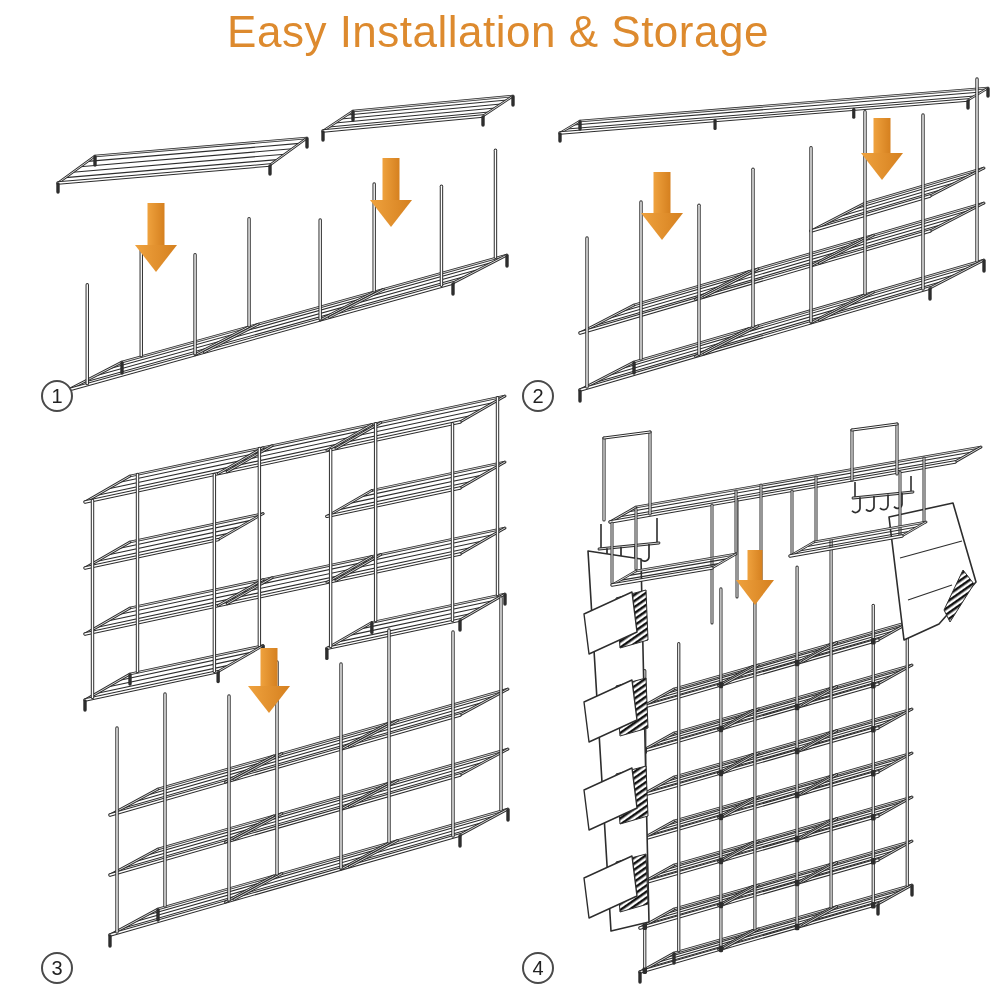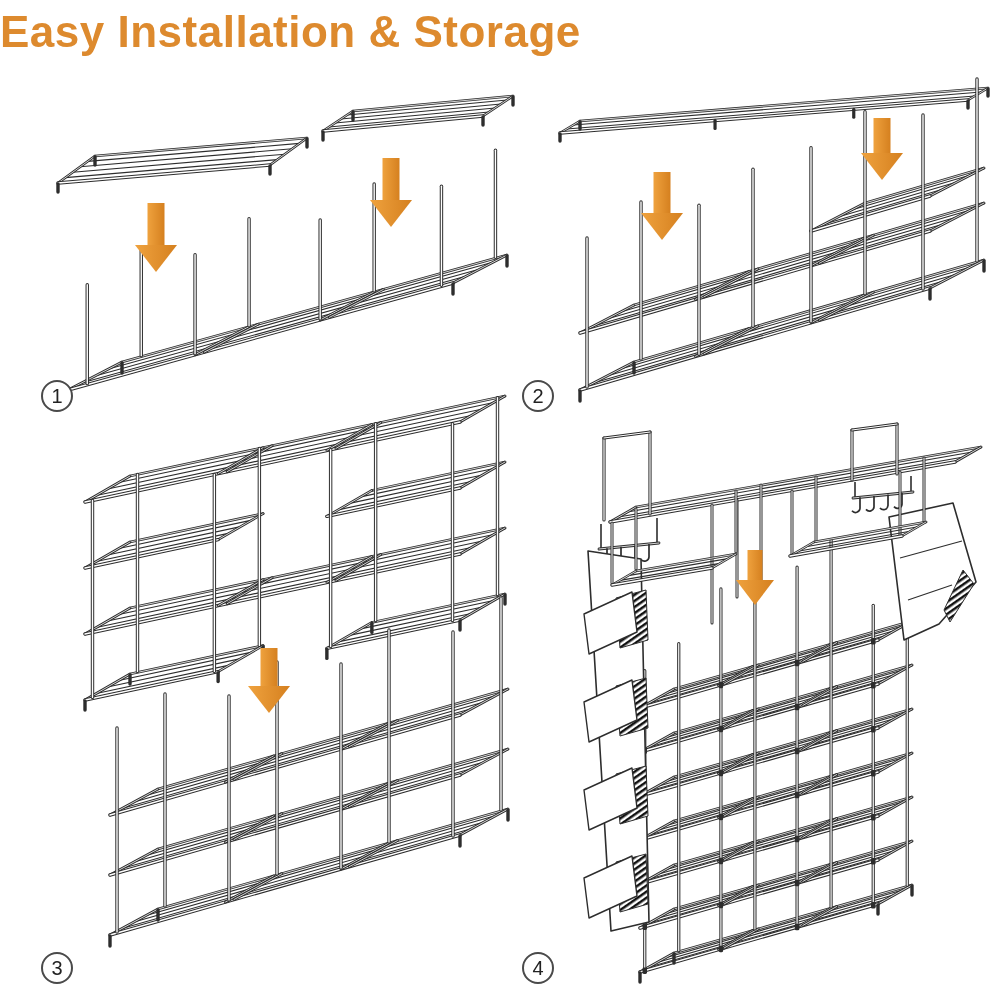--- a/index.html
+++ b/index.html
@@ -1,22 +1,22 @@
 <!DOCTYPE html>
 <html style="--accent: #DD8A2E; --bg: #ffffff;"><head>
 <meta charset="utf-8">
 <style>
   html,body{margin:0;padding:0;background:#fff;}
   .canvas{
     position:relative;width:1000px;height:1000px;background:var(--bg,#fff);
     font-family:"Liberation Sans",sans-serif;overflow:hidden;
   }
   .title{
-    position:absolute;top:8px;left:0;right:4px;text-align:left;
-    font-size:44px;font-weight:700;letter-spacing:.5px;color:var(--accent,#DD8A2E);
+    position:absolute;top:8px;left:0;right:4px;text-align:center;
+    font-size:44px;font-weight:400;letter-spacing:.5px;color:var(--accent,#DD8A2E);
     line-height:1.1;
   }
   .diagram-svg{position:absolute;left:0;top:0;width:1000px;height:1000px;}
   .badge{
     position:absolute;width:32px;height:32px;border:2px solid #4a4a4a;border-radius:50%;
     display:flex;align-items:center;justify-content:center;background:#fff;
     font-size:20px;color:#222;font-weight:500;box-sizing:border-box;
   }
 </style>
 </head>

